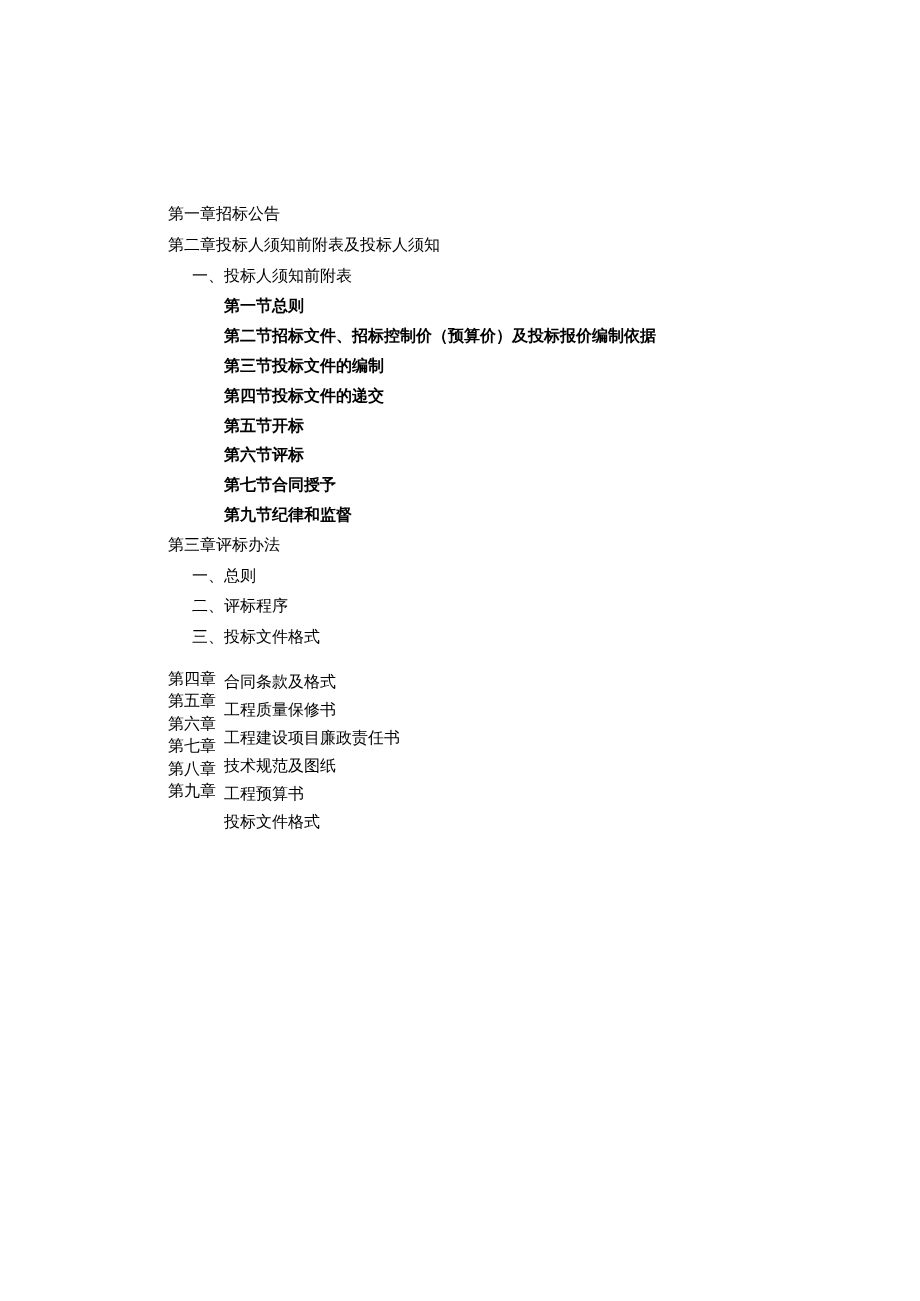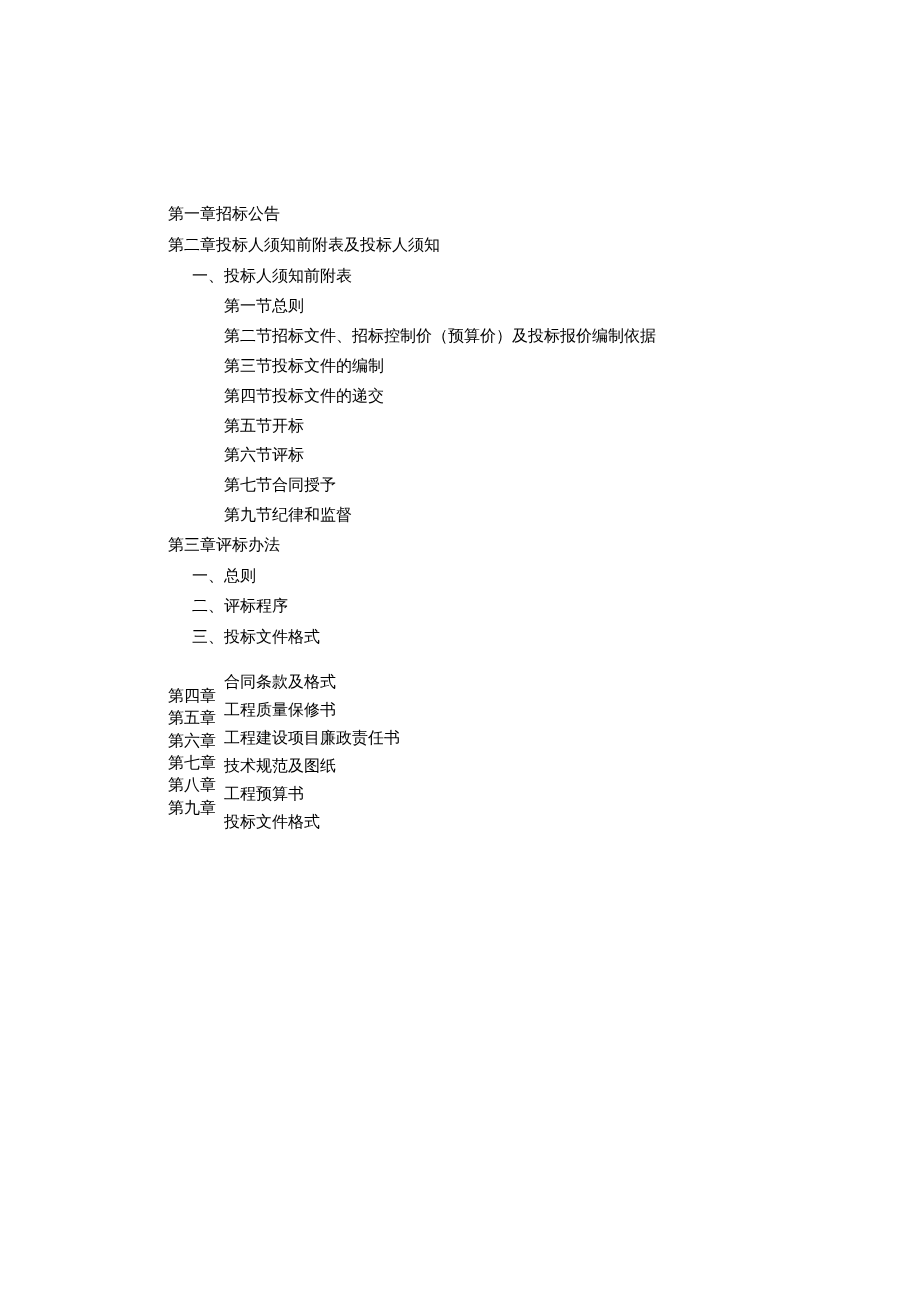--- a/index.html
+++ b/index.html
@@ -25,24 +25,25 @@
       margin-bottom: 2px;
     }
     .level-2 {
       padding-left: 24px;
       margin-bottom: 2px;
       font-family: Liberation Serif, serif;
     }
     .level-3 {
       padding-left: 56px;
       margin-bottom: 1px;
+      font-weight: bold;
     }
     .chapter-group {
       display: flex;
-      align-items: center;
+      align-items: flex-start;
       margin-top: 16px;
     }
     .chapter-labels {
       display: flex;
       flex-direction: column;
       line-height: 1.4;
       margin-right: 8px;
     }
     .chapter-titles {
       display: flex;

